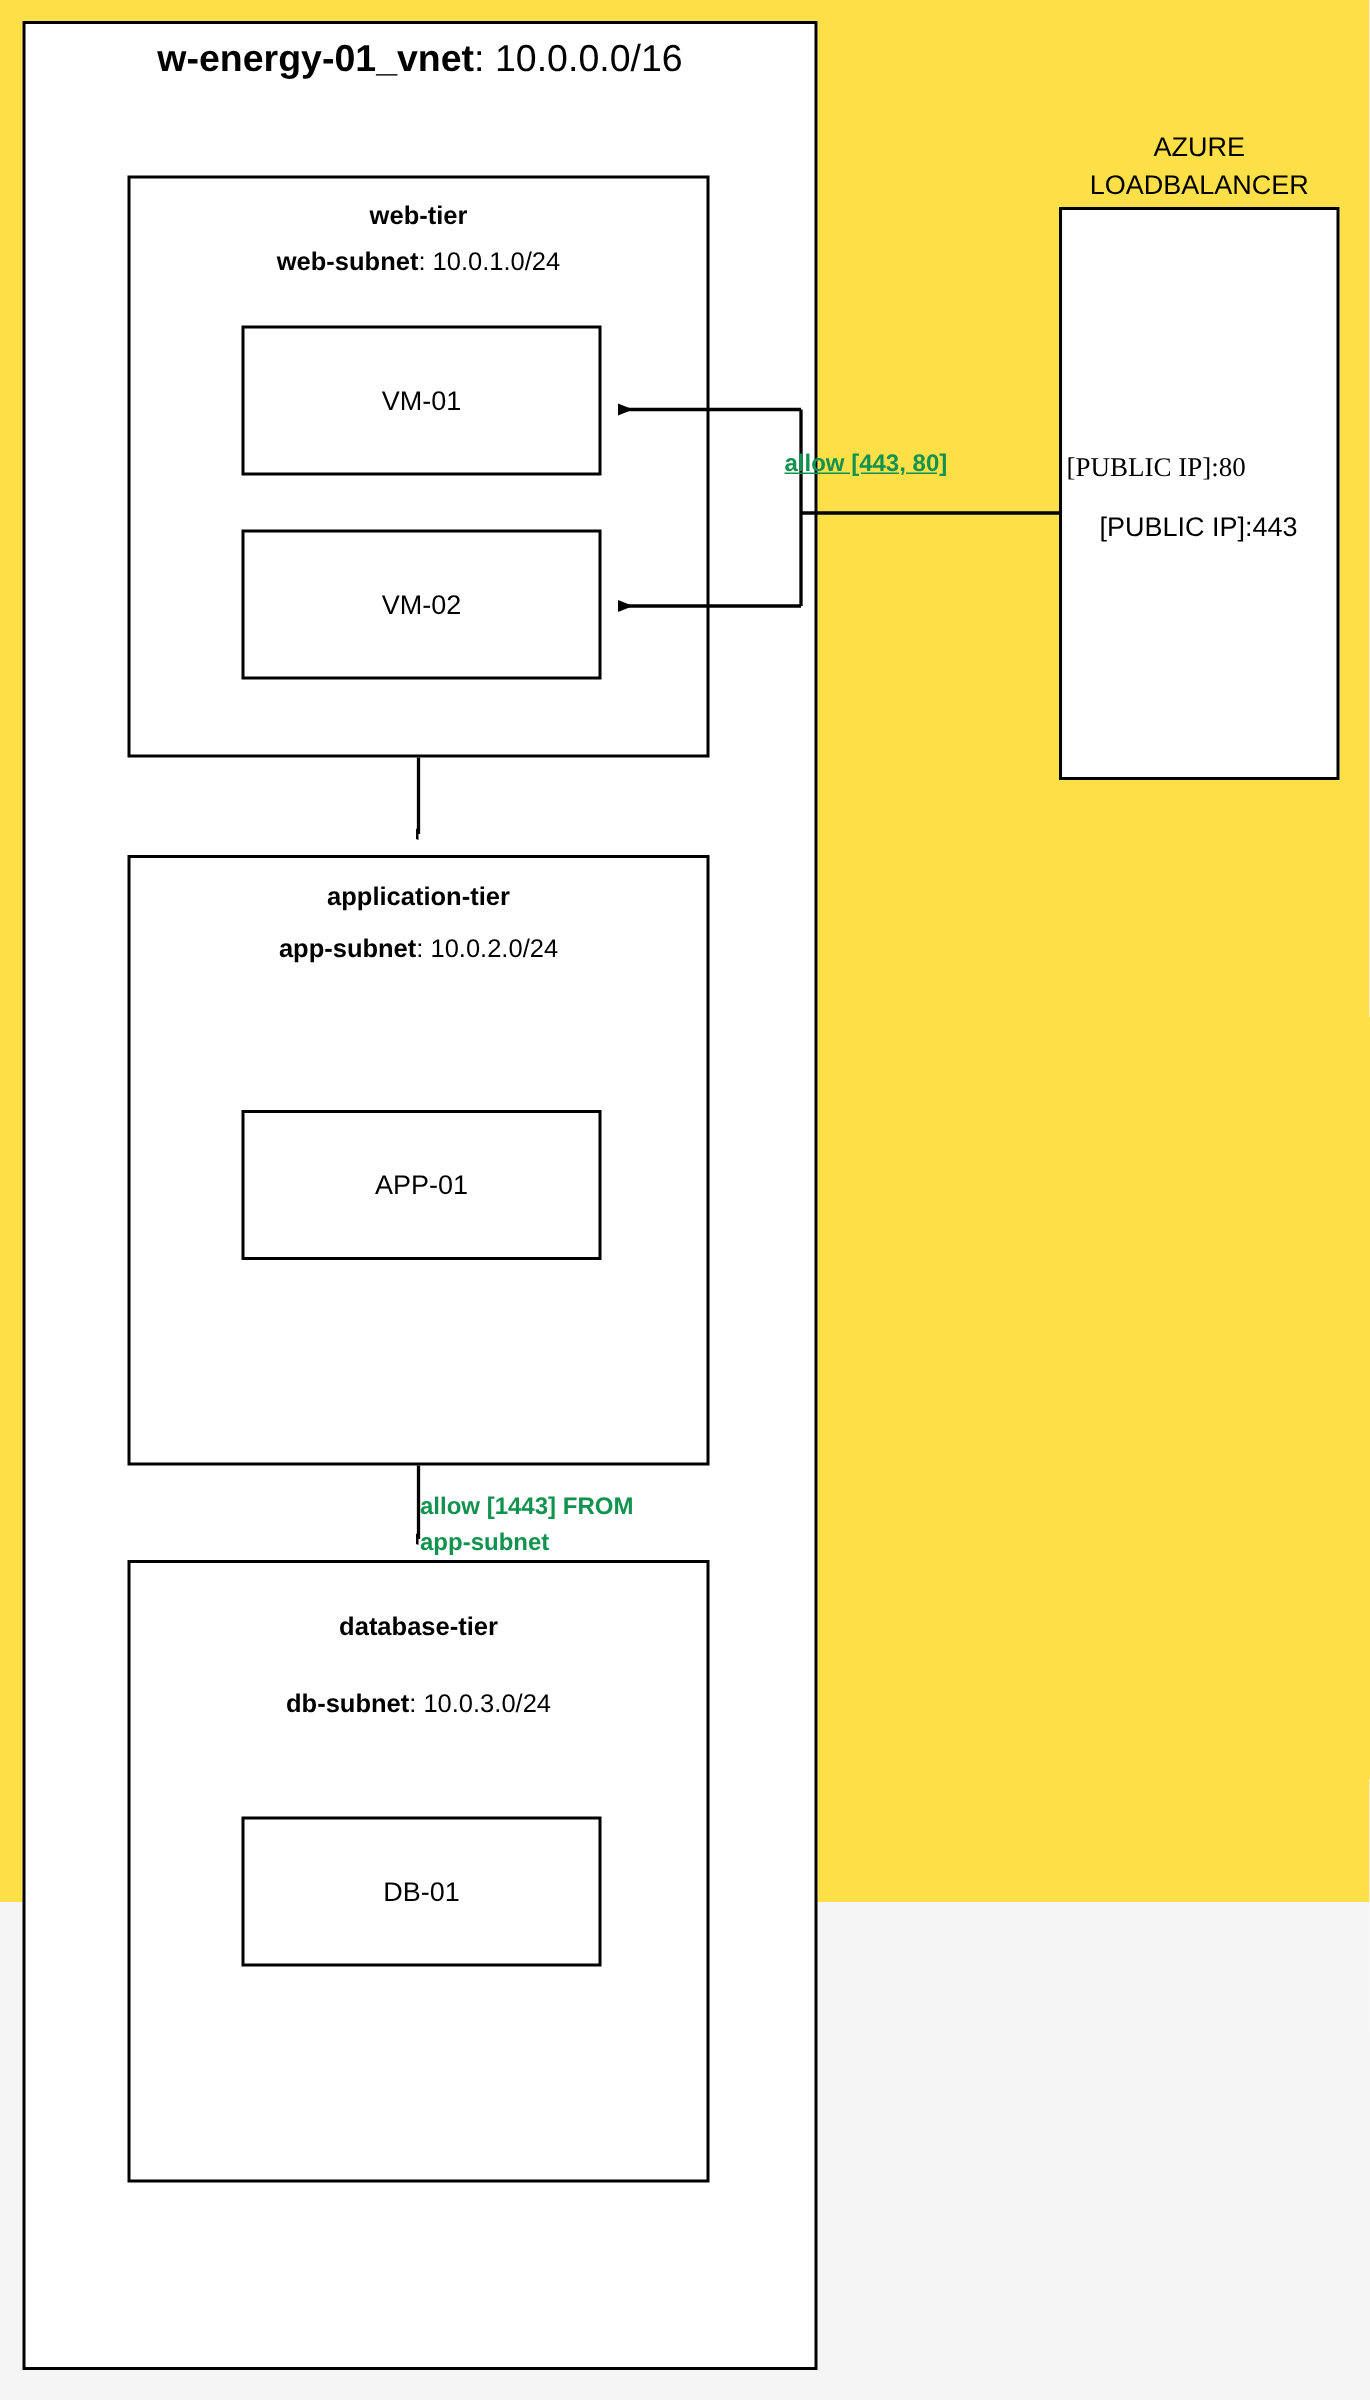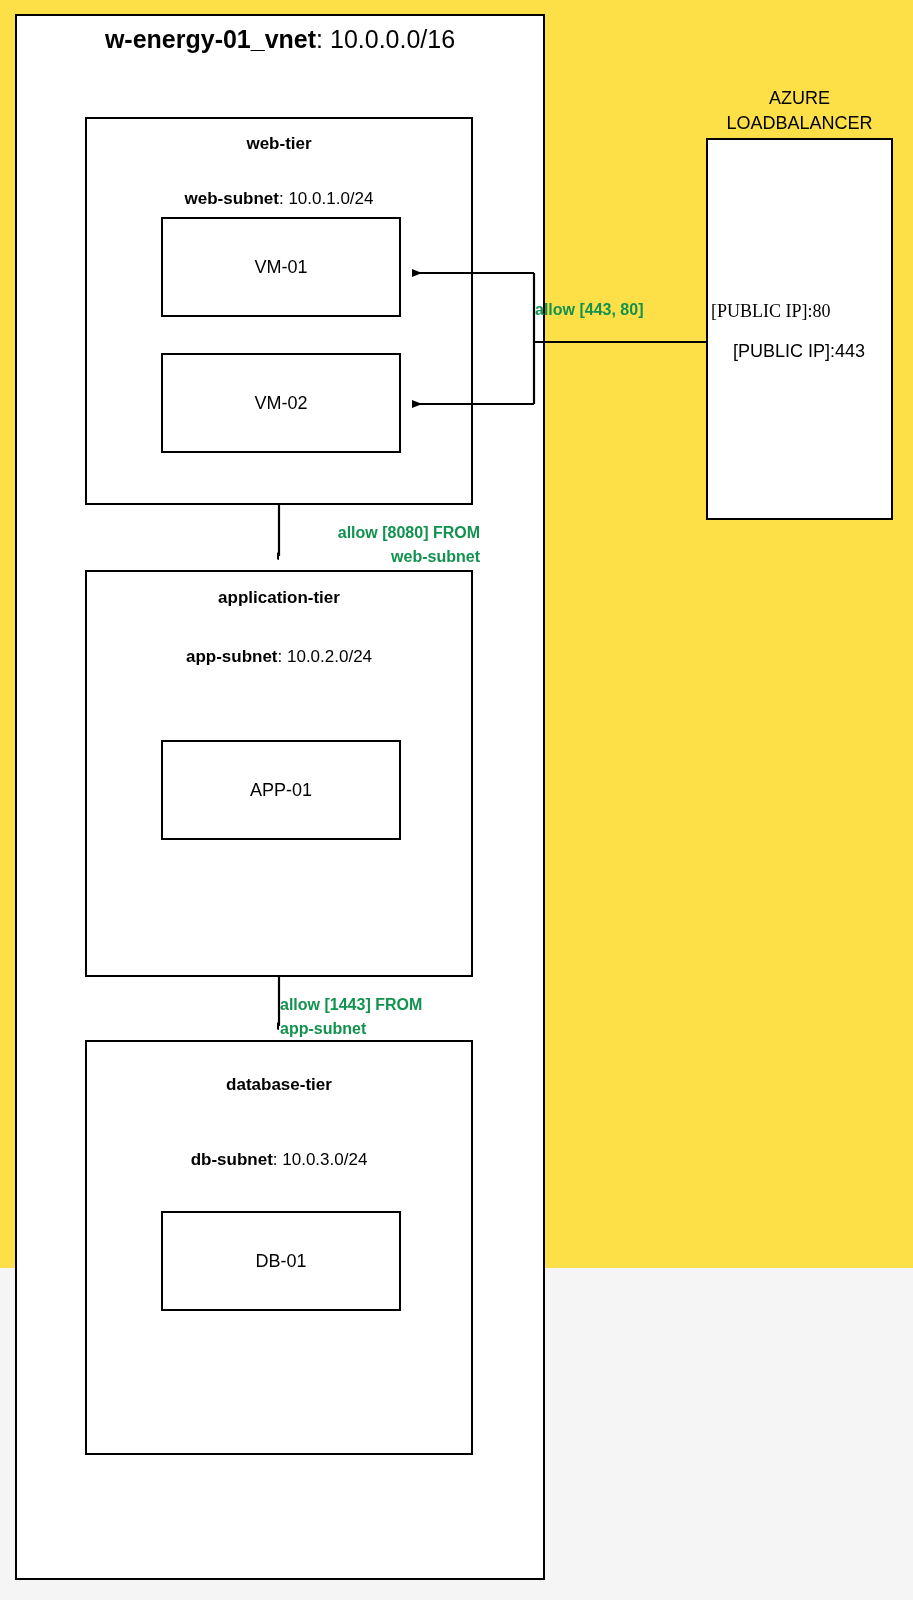--- a/index.html
+++ b/index.html
@@ -53,21 +53,20 @@
     white-space: nowrap;
   }
   .tier-subnet {
     position: absolute;
     width: 388px;
     text-align: center;
     font-size: 17px;
     line-height: 24px;
     color: #000;
     white-space: nowrap;
-    margin-top: 24px;
   }
   .tier-subnet .strong { font-weight: bold; }
 
   #web-tier-heading { left: 85px; top: 132px; }
   #web-tier-subnet  { left: 85px; top: 163px; }
   #app-tier-heading { left: 85px; top: 586px; }
   #app-tier-subnet  { left: 85px; top: 621px; }
   #db-tier-heading  { left: 85px; top: 1073px; }
   #db-tier-subnet   { left: 85px; top: 1124px; }
 
@@ -129,21 +128,21 @@
 
   
   .rule-label {
     position: absolute;
     font-size: 16px;
     font-weight: bold;
     line-height: 24px;
     color: #12924f;
     white-space: pre-line;
   }
-  #rule-lb  { left: 535px; top: 298px; text-align: left; }
+  #rule-lb  { left: 523px; top: 298px; text-align: left; text-decoration: underline; }
   #rule-web-app { left: 290px; top: 521px; width: 190px; text-align: right; }
   #rule-app-db  { left: 280px; top: 993px; width: 200px; text-align: left; }
 </style>
 </head>
 <body>
 
 <div id="stage">
 
   <div class="box" id="vnet-box"></div>
   <div id="vnet-title"><span class="strong">w-energy-01_vnet</span><span>: </span><span>10.0.0.0/16</span></div>
@@ -201,18 +200,16 @@
     <g>
       <path d="M279,505 L279,556" stroke="#000000" stroke-width="2.2" fill="none" marker-end="url(#arrow-down)"></path>
     </g>
 
     <g>
       <path d="M279,977 L279,1026" stroke="#000000" stroke-width="2.2" fill="none" marker-end="url(#arrow-down)"></path>
     </g>
   </svg>
 
   <div class="rule-label" id="rule-lb">allow [443, 80]</div>
-  <div class="rule-label" id="rule-web-app">allow [8080] FROM
-web-subnet</div>
   <div class="rule-label" id="rule-app-db">allow [1443] FROM
 app-subnet</div>
 
 </div>
 
 </body></html>

